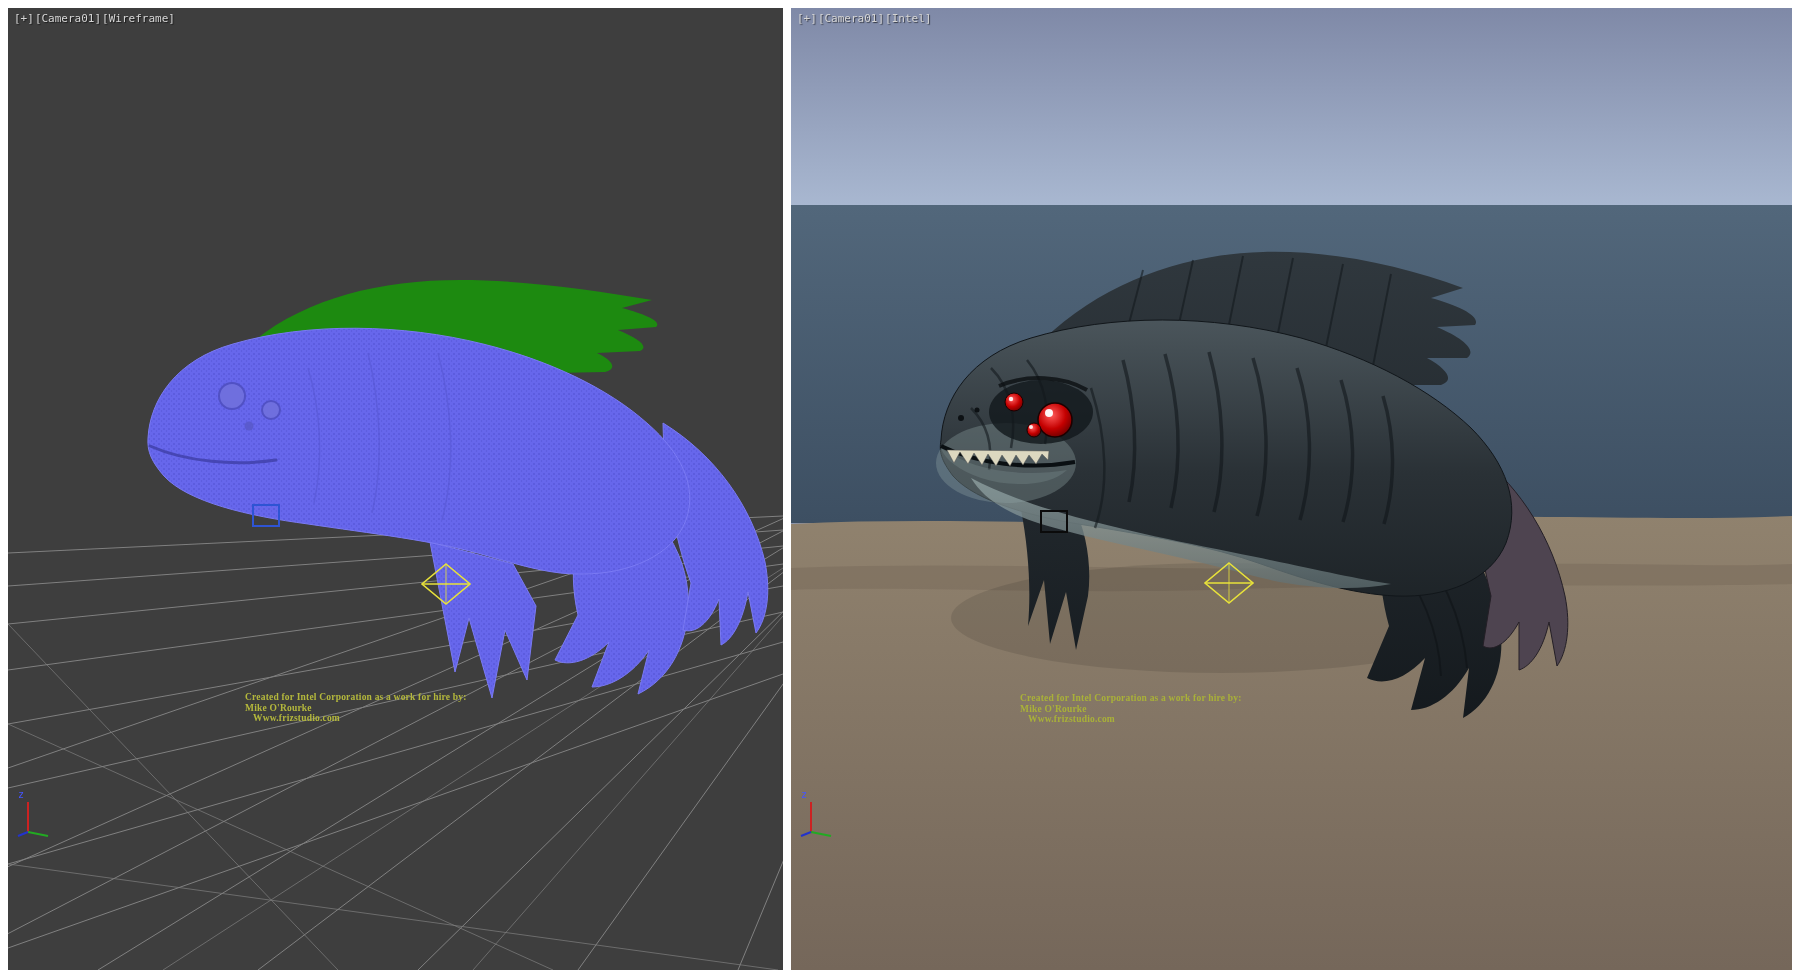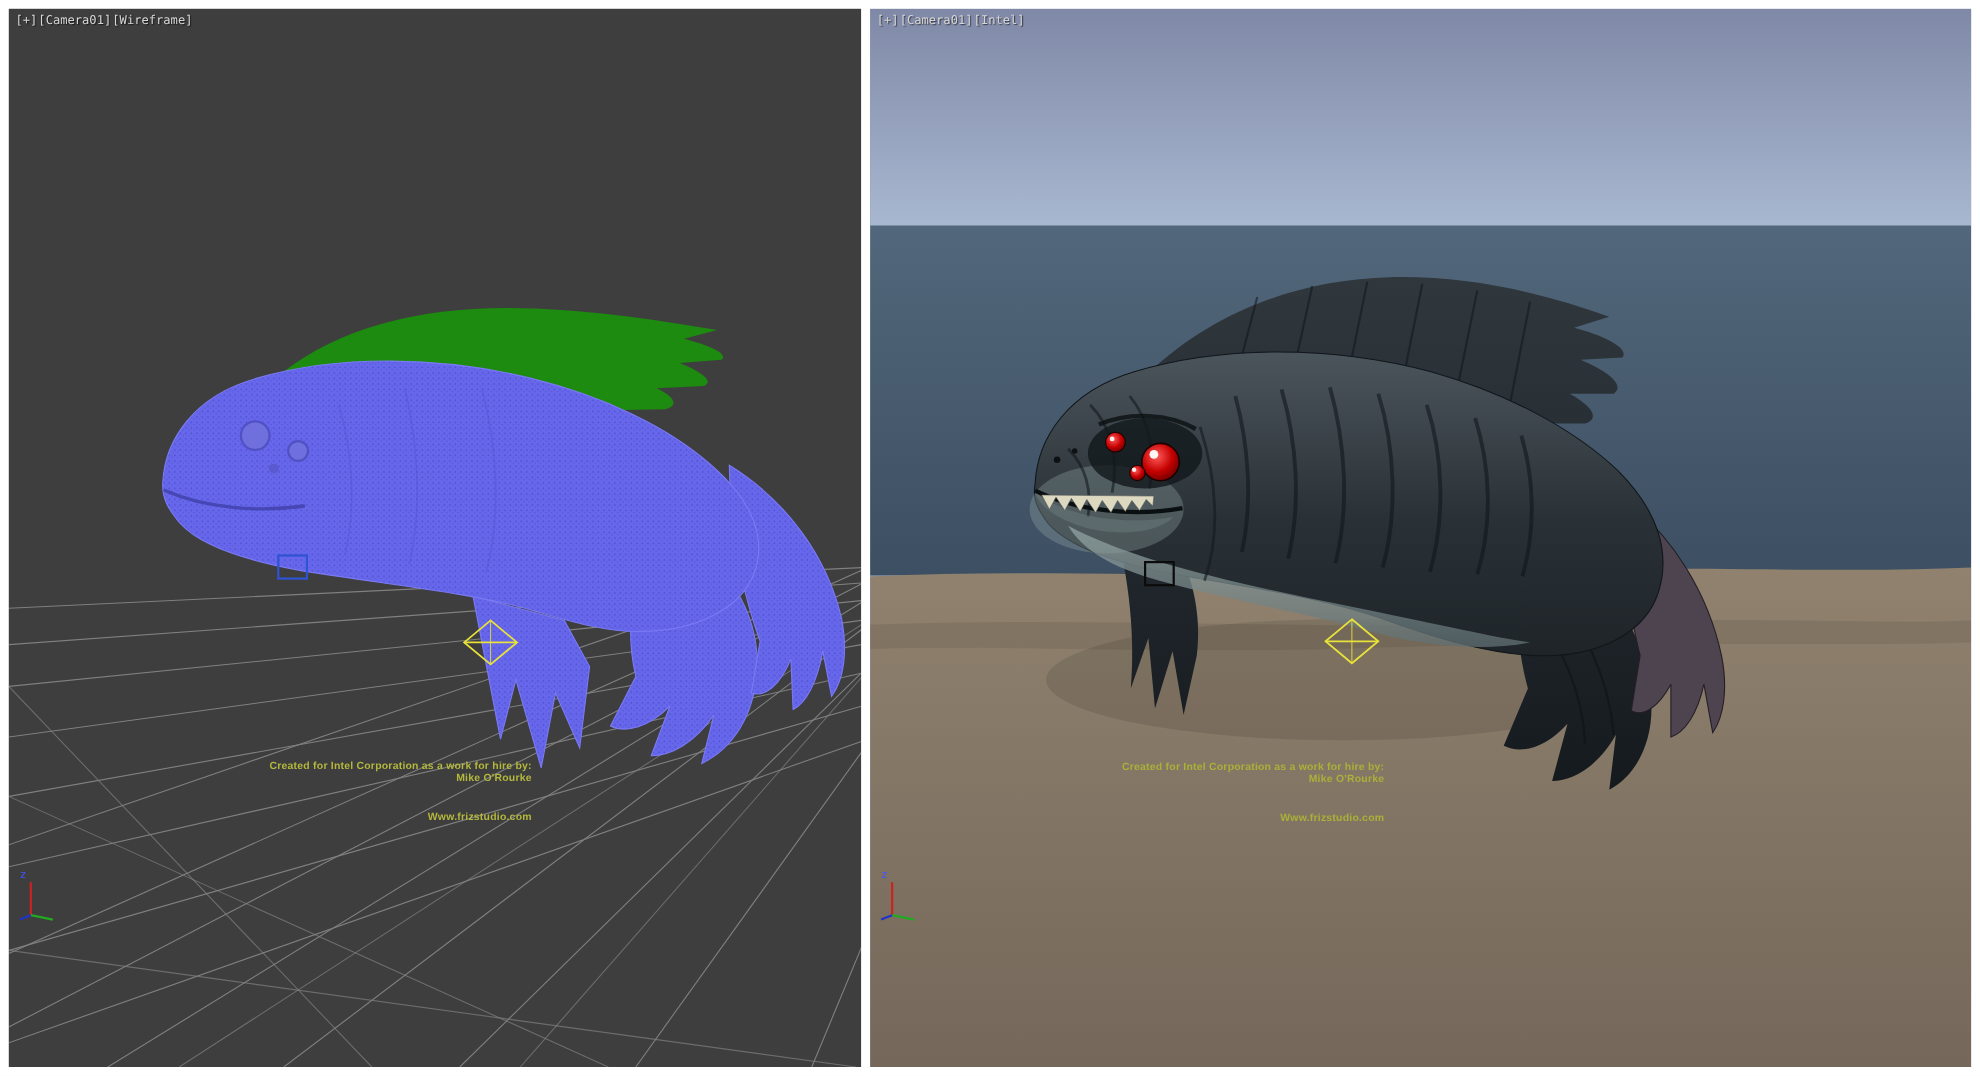--- a/index.html
+++ b/index.html
@@ -8,24 +8,24 @@
   .vp{position:absolute;top:8px;height:962px;overflow:hidden;}
   .vp-left{left:8px;width:775px;background:#3e3e3e;}
   .vp-right{left:791px;width:1001px;background:#8b96b0;}
   .divider{position:absolute;left:783px;top:0;width:8px;height:978px;background:#ffffff;cursor:ew-resize;}
   svg.scene{position:absolute;left:0;top:0;width:100%;height:100%;display:block;}
   .vp-label{position:absolute;top:4px;left:6px;z-index:6;display:flex;gap:1px;
     font:11px "DejaVu Sans Mono",monospace;color:#d6d6d6;
     text-shadow:1px 1px 1px rgba(0,0,0,.6);cursor:default;user-select:none;}
   .vp-label span{cursor:pointer;}
   .watermark{position:absolute;z-index:5;font-weight:bold;font-size:9.5px;line-height:10.5px;
-    font-family:Liberation Sans, sans-serif;color:#b4b83c;letter-spacing:.2px;white-space:nowrap;text-align:right;}
+    font-family:Liberation Serif, serif;color:#b4b83c;letter-spacing:.2px;white-space:nowrap;}
   .vp-left .watermark{left:237px;top:684px;}
   .vp-right .watermark{left:229px;top:685px;color:#a9b138;}
-  .watermark .wm3{padding-left:8px;margin-top:25px;}
+  .watermark .wm3{padding-left:8px;}
   .axis{position:absolute;left:8px;top:780px;z-index:5;}
 </style>
 </head>
 <body>
 
 <div class="stage">
 
   <div class="vp vp-left">
     <div class="vp-label">
       <span>[+]</span>

